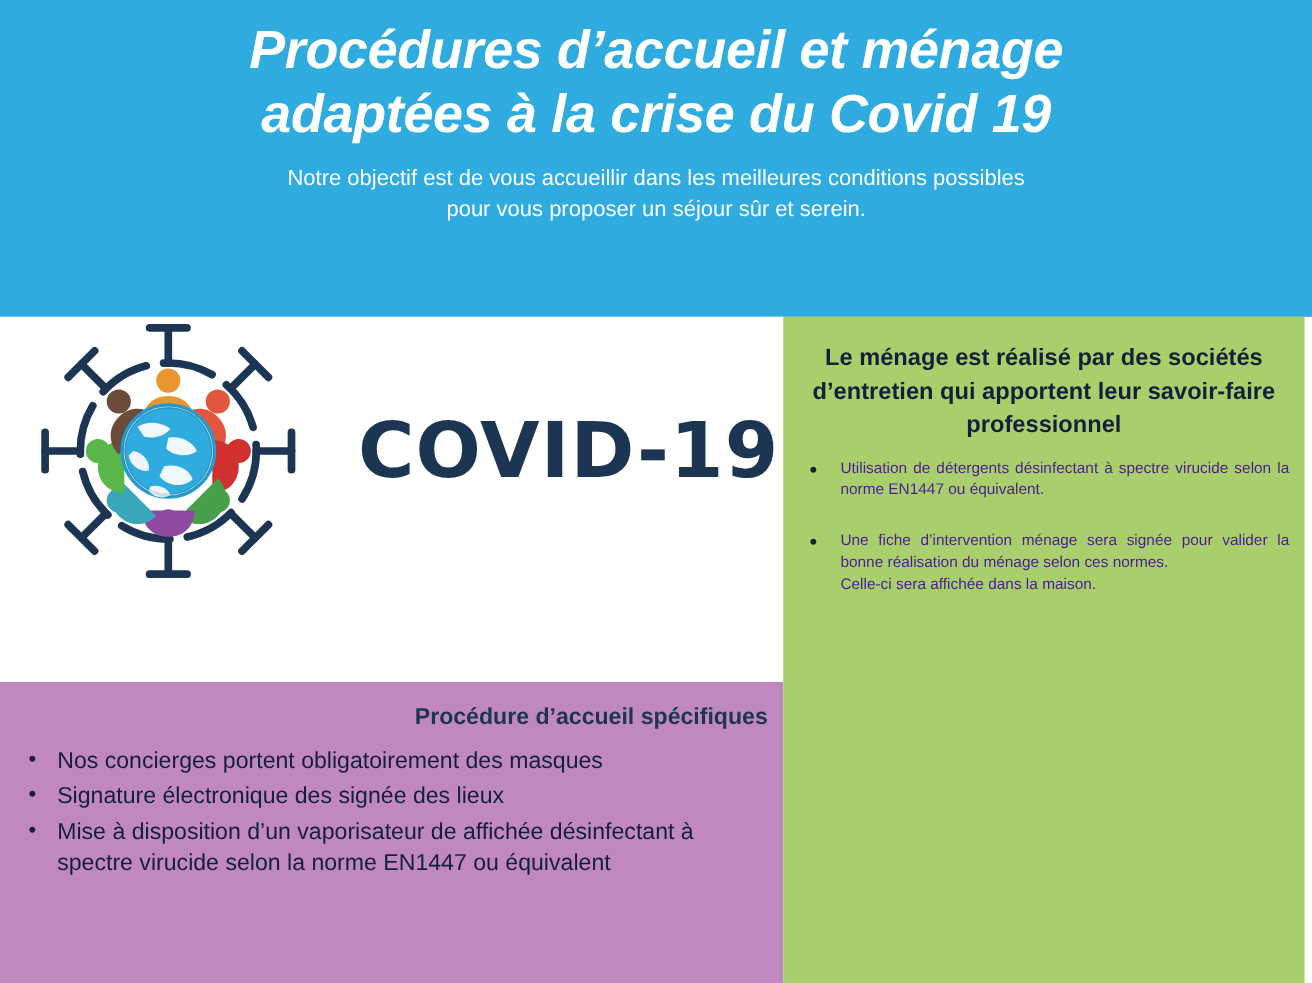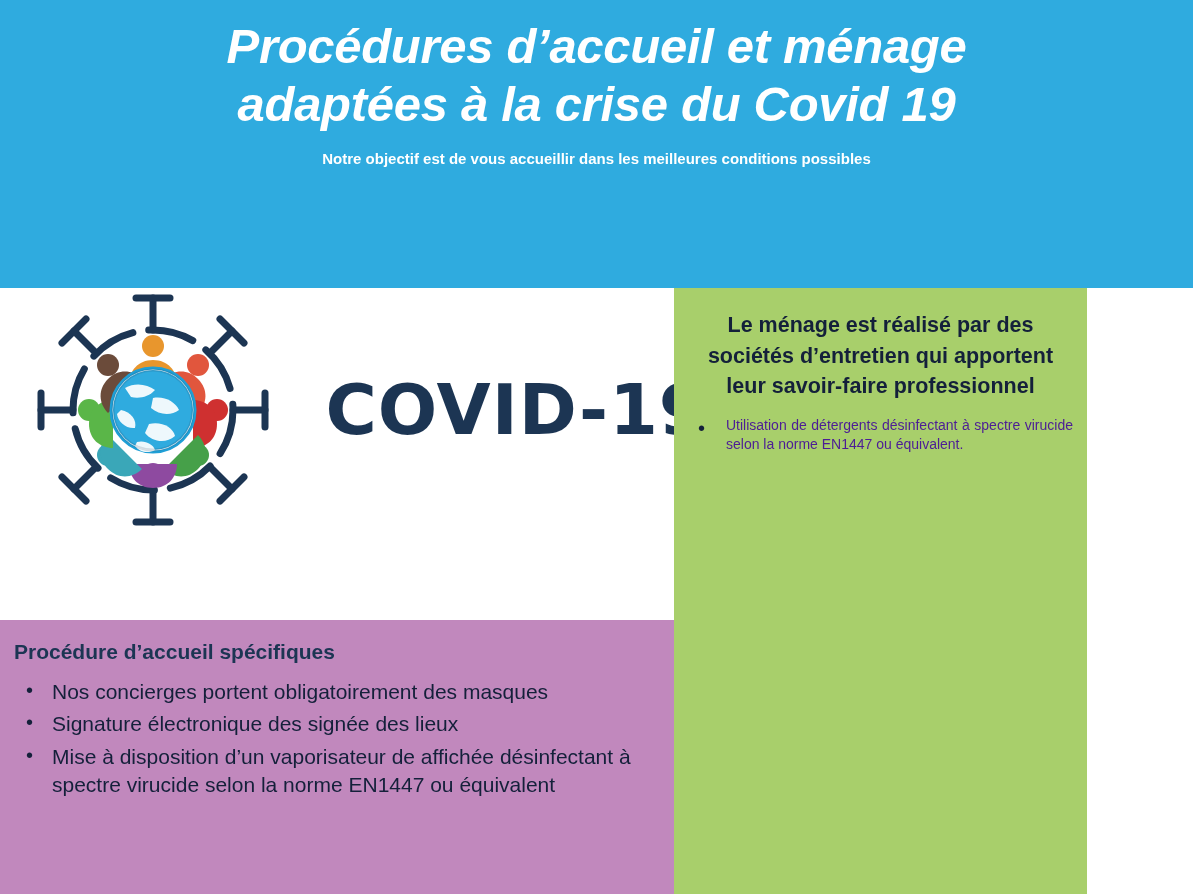--- a/index.html
+++ b/index.html
@@ -37,25 +37,25 @@
     font-size: 49px;
     font-weight: bold;
     line-height: 1.18;
     letter-spacing: -0.3px;
     margin: 0;
     padding: 0 20px;
     font-style: italic;
   }
   .header-sub {
     color: #ffffff;
-    font-size: 15px;
+    font-size: 20px;
     line-height: 1.42;
     margin: 14px 0 0 0;
     padding: 0 40px;
-    font-weight: 700;
+    font-weight: 400;
   }
 
   
   .logo-panel {
     position: absolute;
     left: 0;
     top: 288px;
     width: 712px;
     height: 244px;
     background: #ffffff;
@@ -91,21 +91,21 @@
     width: 712px;
     height: 274px;
     background: #c188bd;
     box-sizing: border-box;
     padding: 20px 14px 0 14px;
   }
   .purple-title {
     color: #1c3553;
     font-size: 21px;
     font-weight: bold;
-    text-align: left;
+    text-align: right;
     margin: 0 0 14px 0;
   }
   .purple-list {
     list-style: none;
     margin: 0;
     padding: 0;
   }
   .purple-list li {
     position: relative;
     color: #14203a;
@@ -119,23 +119,23 @@
     position: absolute;
     left: 12px;
     top: -1px;
     font-size: 20px;
     color: #14203a;
   }
 
   
   .green-panel {
     position: absolute;
-    left: 674px;
+    left: 712px;
     top: 288px;
-    width: 413px;
+    width: 474px;
     height: 606px;
     background: #a8cf6b;
     box-sizing: border-box;
     padding: 22px 14px 0 14px;
   }
   .green-title {
     color: #14203a;
     font-size: 21.5px;
     font-weight: bold;
     text-align: center;
@@ -175,20 +175,21 @@
 
 <div class="poster">
 
   <div class="header">
     <div class="header-title">
       <div>Procédures d’accueil et ménage</div>
       <div>adaptées à la crise du Covid 19</div>
     </div>
     <div class="header-sub">
       <div>Notre objectif est de vous accueillir dans les meilleures conditions possibles</div>
+      <div>pour vous proposer un séjour sûr et serein.</div>
     </div>
   </div>
 
   <div class="logo-panel">
     <div class="logo-wrap">
       <span class="logo-mark">
         <svg viewBox="0 0 300 300" width="300" height="300" aria-hidden="true">
 
           <g stroke="#1c3553" stroke-width="7" stroke-linecap="round" fill="none">
             <line x1="150" y1="38" x2="150" y2="70"></line>
@@ -268,16 +269,20 @@
       <li>Nos concierges portent obligatoirement des masques</li>
       <li>Signature électronique des signée des lieux</li>
       <li>Mise à disposition d’un vaporisateur de affichée désinfectant à spectre virucide selon la norme EN1447 ou équivalent</li>
     </ul>
   </div>
 
   <div class="green-panel">
     <div class="green-title">Le ménage est réalisé par des sociétés d’entretien qui apportent leur savoir-faire professionnel</div>
     <ul class="green-list">
       <li>Utilisation de détergents désinfectant à spectre virucide selon la norme EN1447 ou équivalent.</li>
+      <li>
+        <span>Une fiche d’intervention ménage sera signée pour valider la bonne réalisation du ménage selon ces normes.</span>
+        <span class="plain">Celle-ci sera affichée dans la maison.</span>
+      </li>
     </ul>
   </div>
 
 </div>
 
 </body></html>

